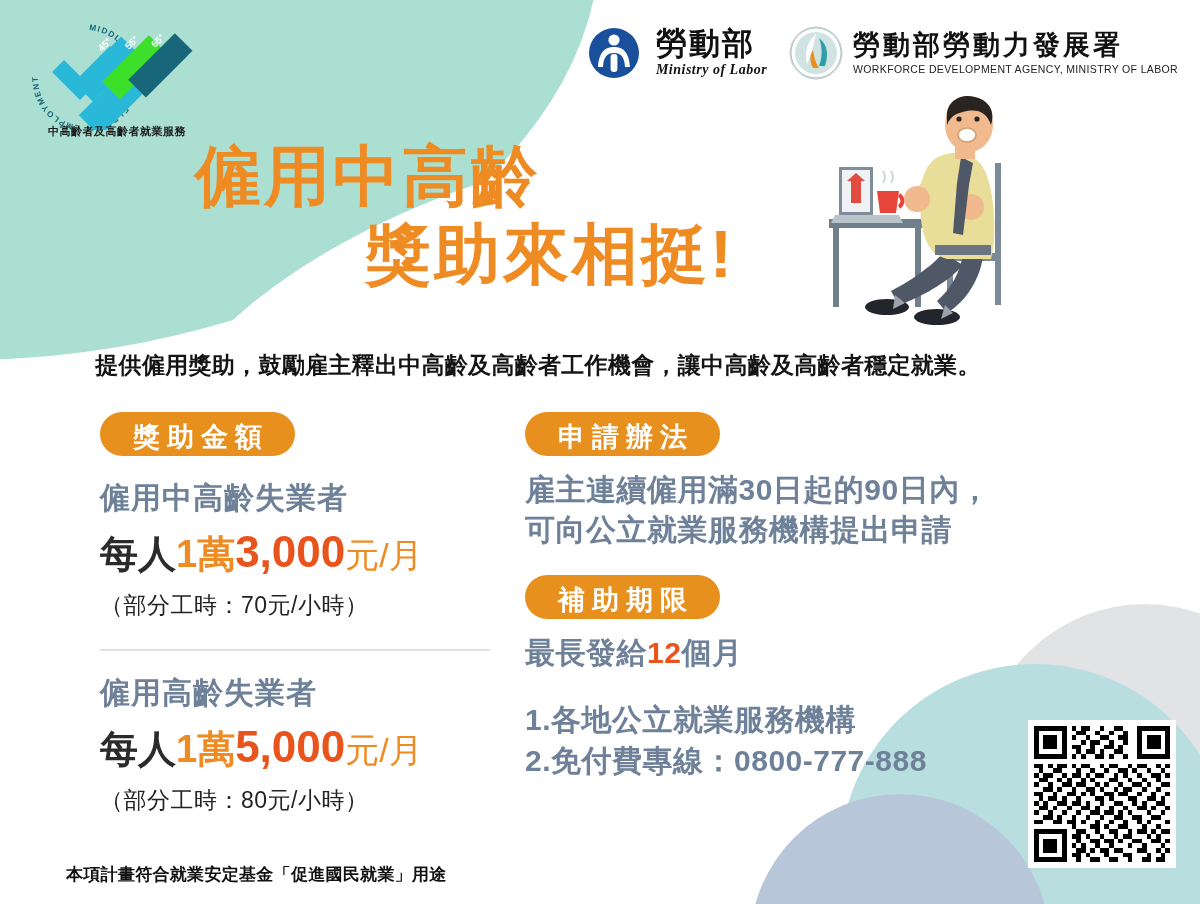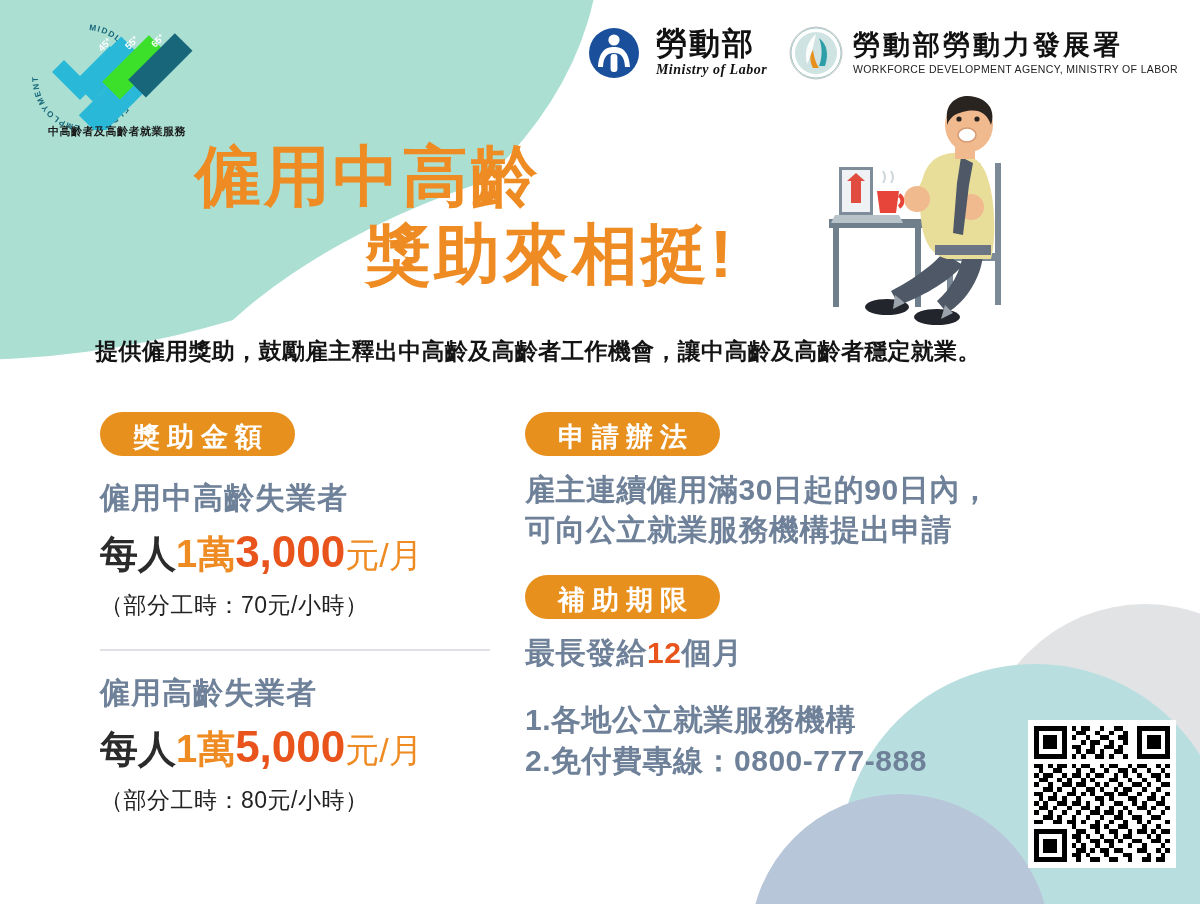--- a/index.html
+++ b/index.html
@@ -93,21 +93,21 @@
 
   
   .title-block { position: absolute; left: 195px; top: 138px; width: 640px; }
   .title-line {
     font-size: 66px; font-weight: bold; color: #ef8b23;
     letter-spacing: 3px; line-height: 1.18;
   }
   .title-line.l2 { padding-left: 170px; }
 
   .subtitle {
-    position: absolute; left: 0; top: 336px; width: 1076px;
+    position: absolute; left: 0; top: 350px; width: 1076px;
     text-align: center;
     font-size: 23px; font-weight: bold; color: #141414;
     letter-spacing: 0.3px;
   }
 
   
   .badge {
     display: inline-block;
     background: #e8901e; color: #ffffff;
     border-radius: 26px;
@@ -566,14 +566,15 @@
         <rect x="9" y="28" width="1" height="1"></rect>
           <rect x="12" y="28" width="2" height="1"></rect>
           <rect x="16" y="28" width="2" height="1"></rect>
           <rect x="20" y="28" width="1" height="1"></rect>
           <rect x="23" y="28" width="2" height="1"></rect>
           <rect x="26" y="28" width="2" height="1"></rect>
       </g>
     </svg>
   </div>
 
+  <div class="footer-note">本項計畫符合就業安定基金「促進國民就業」用途</div>
 
 </div>
 
 </body></html>

